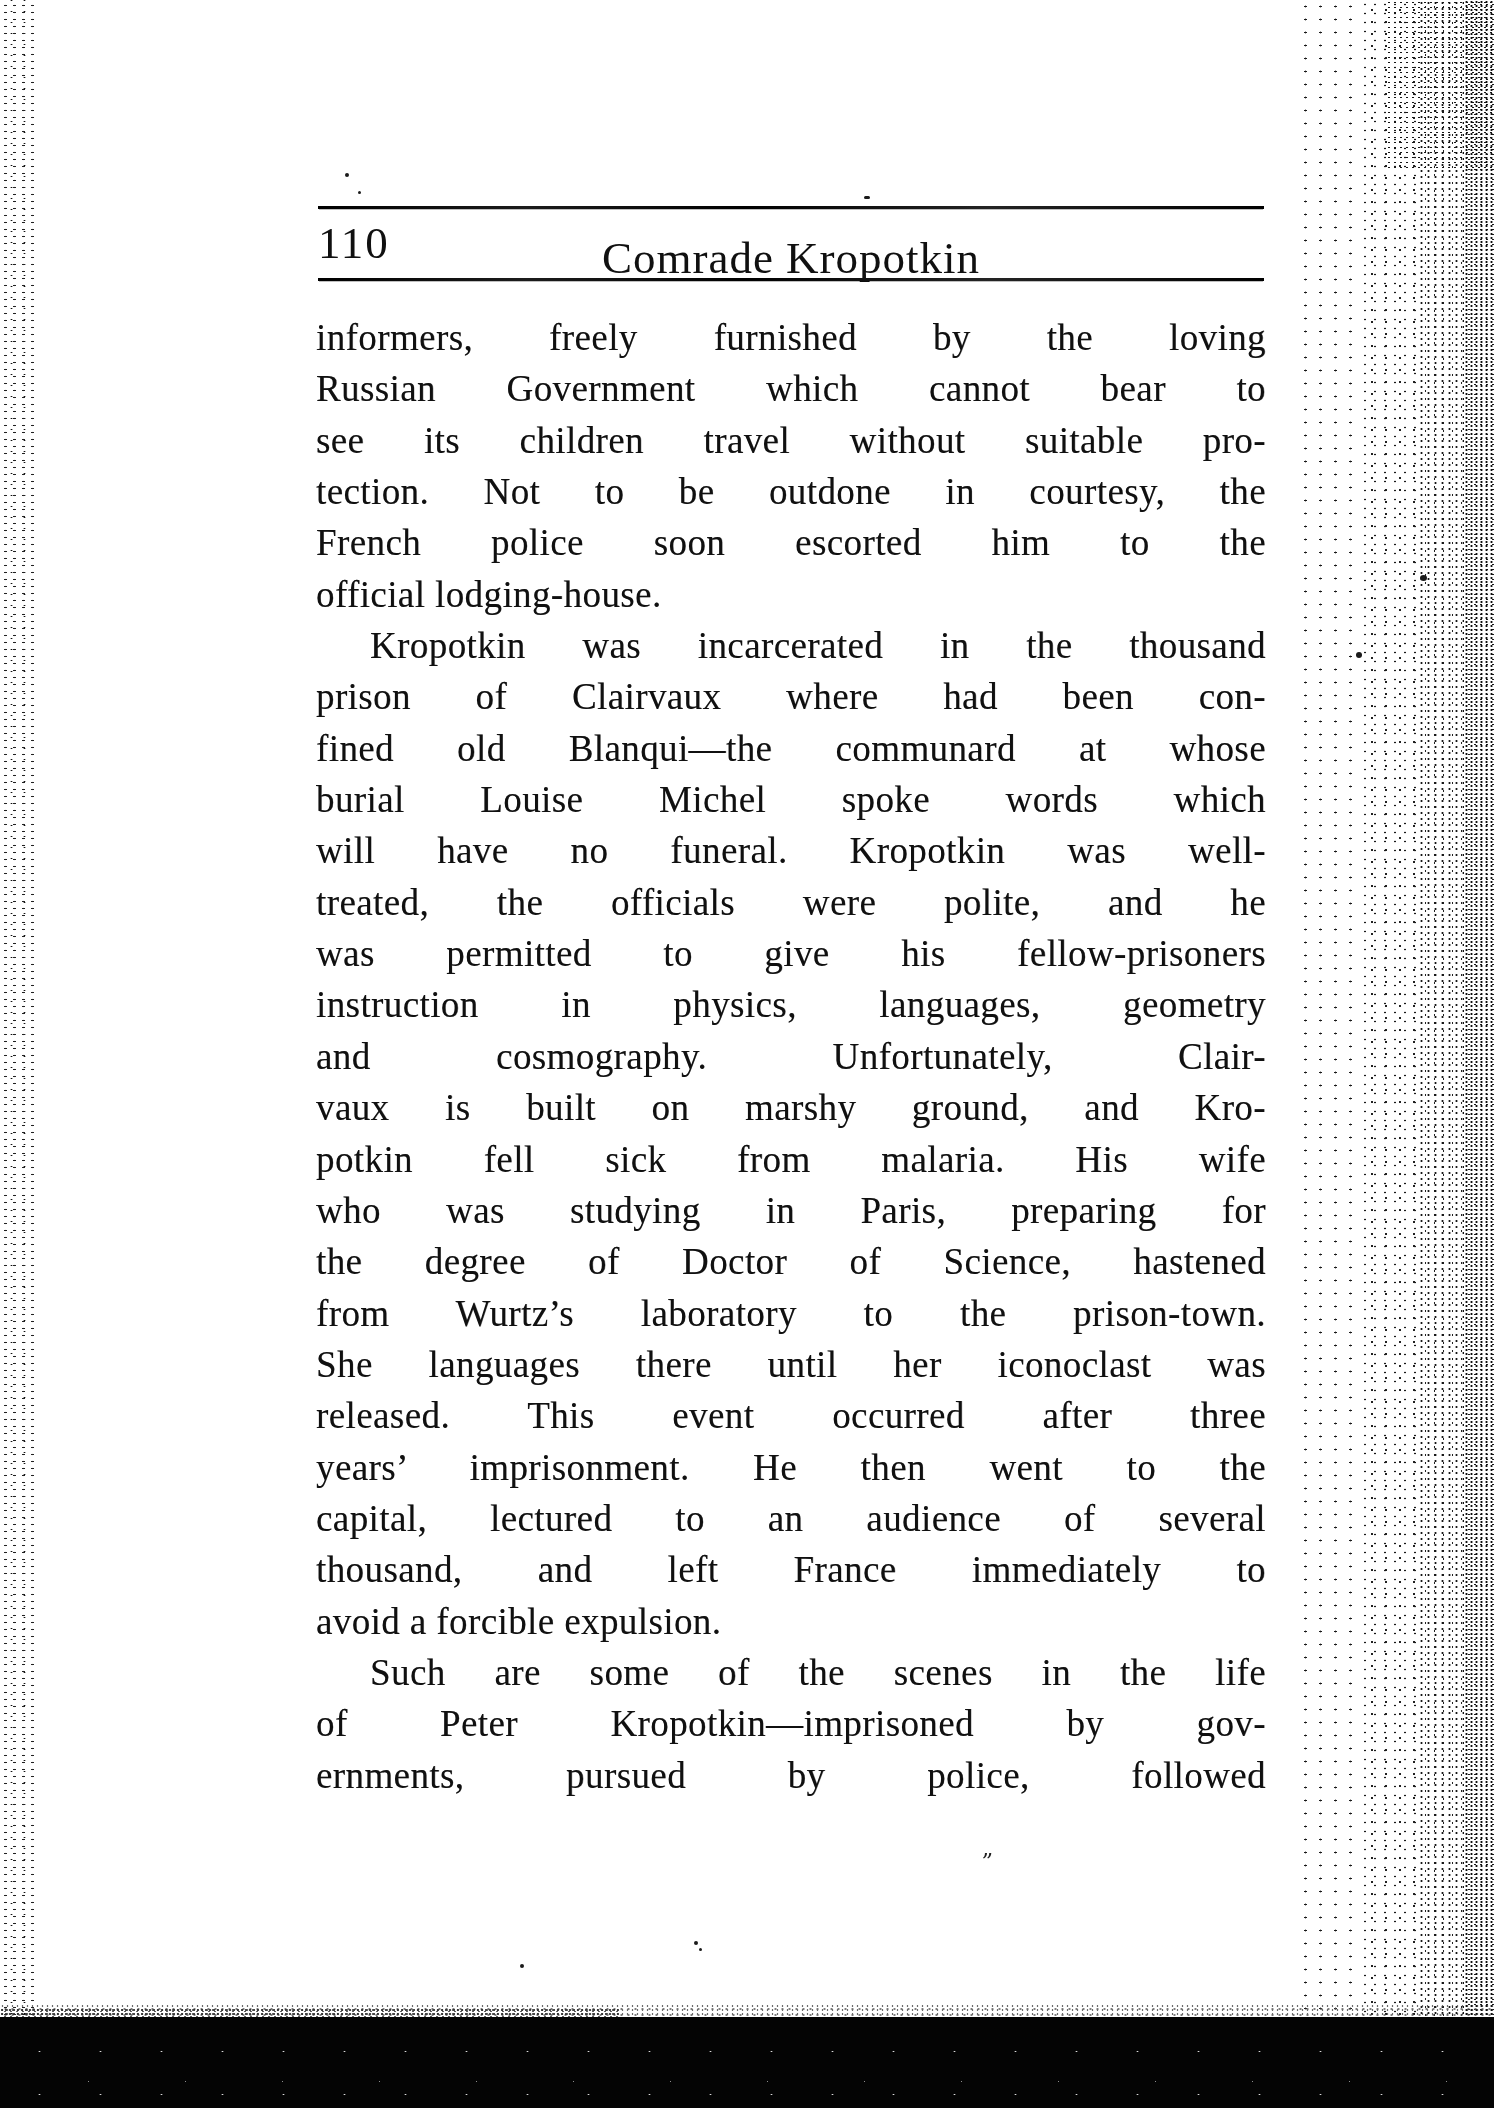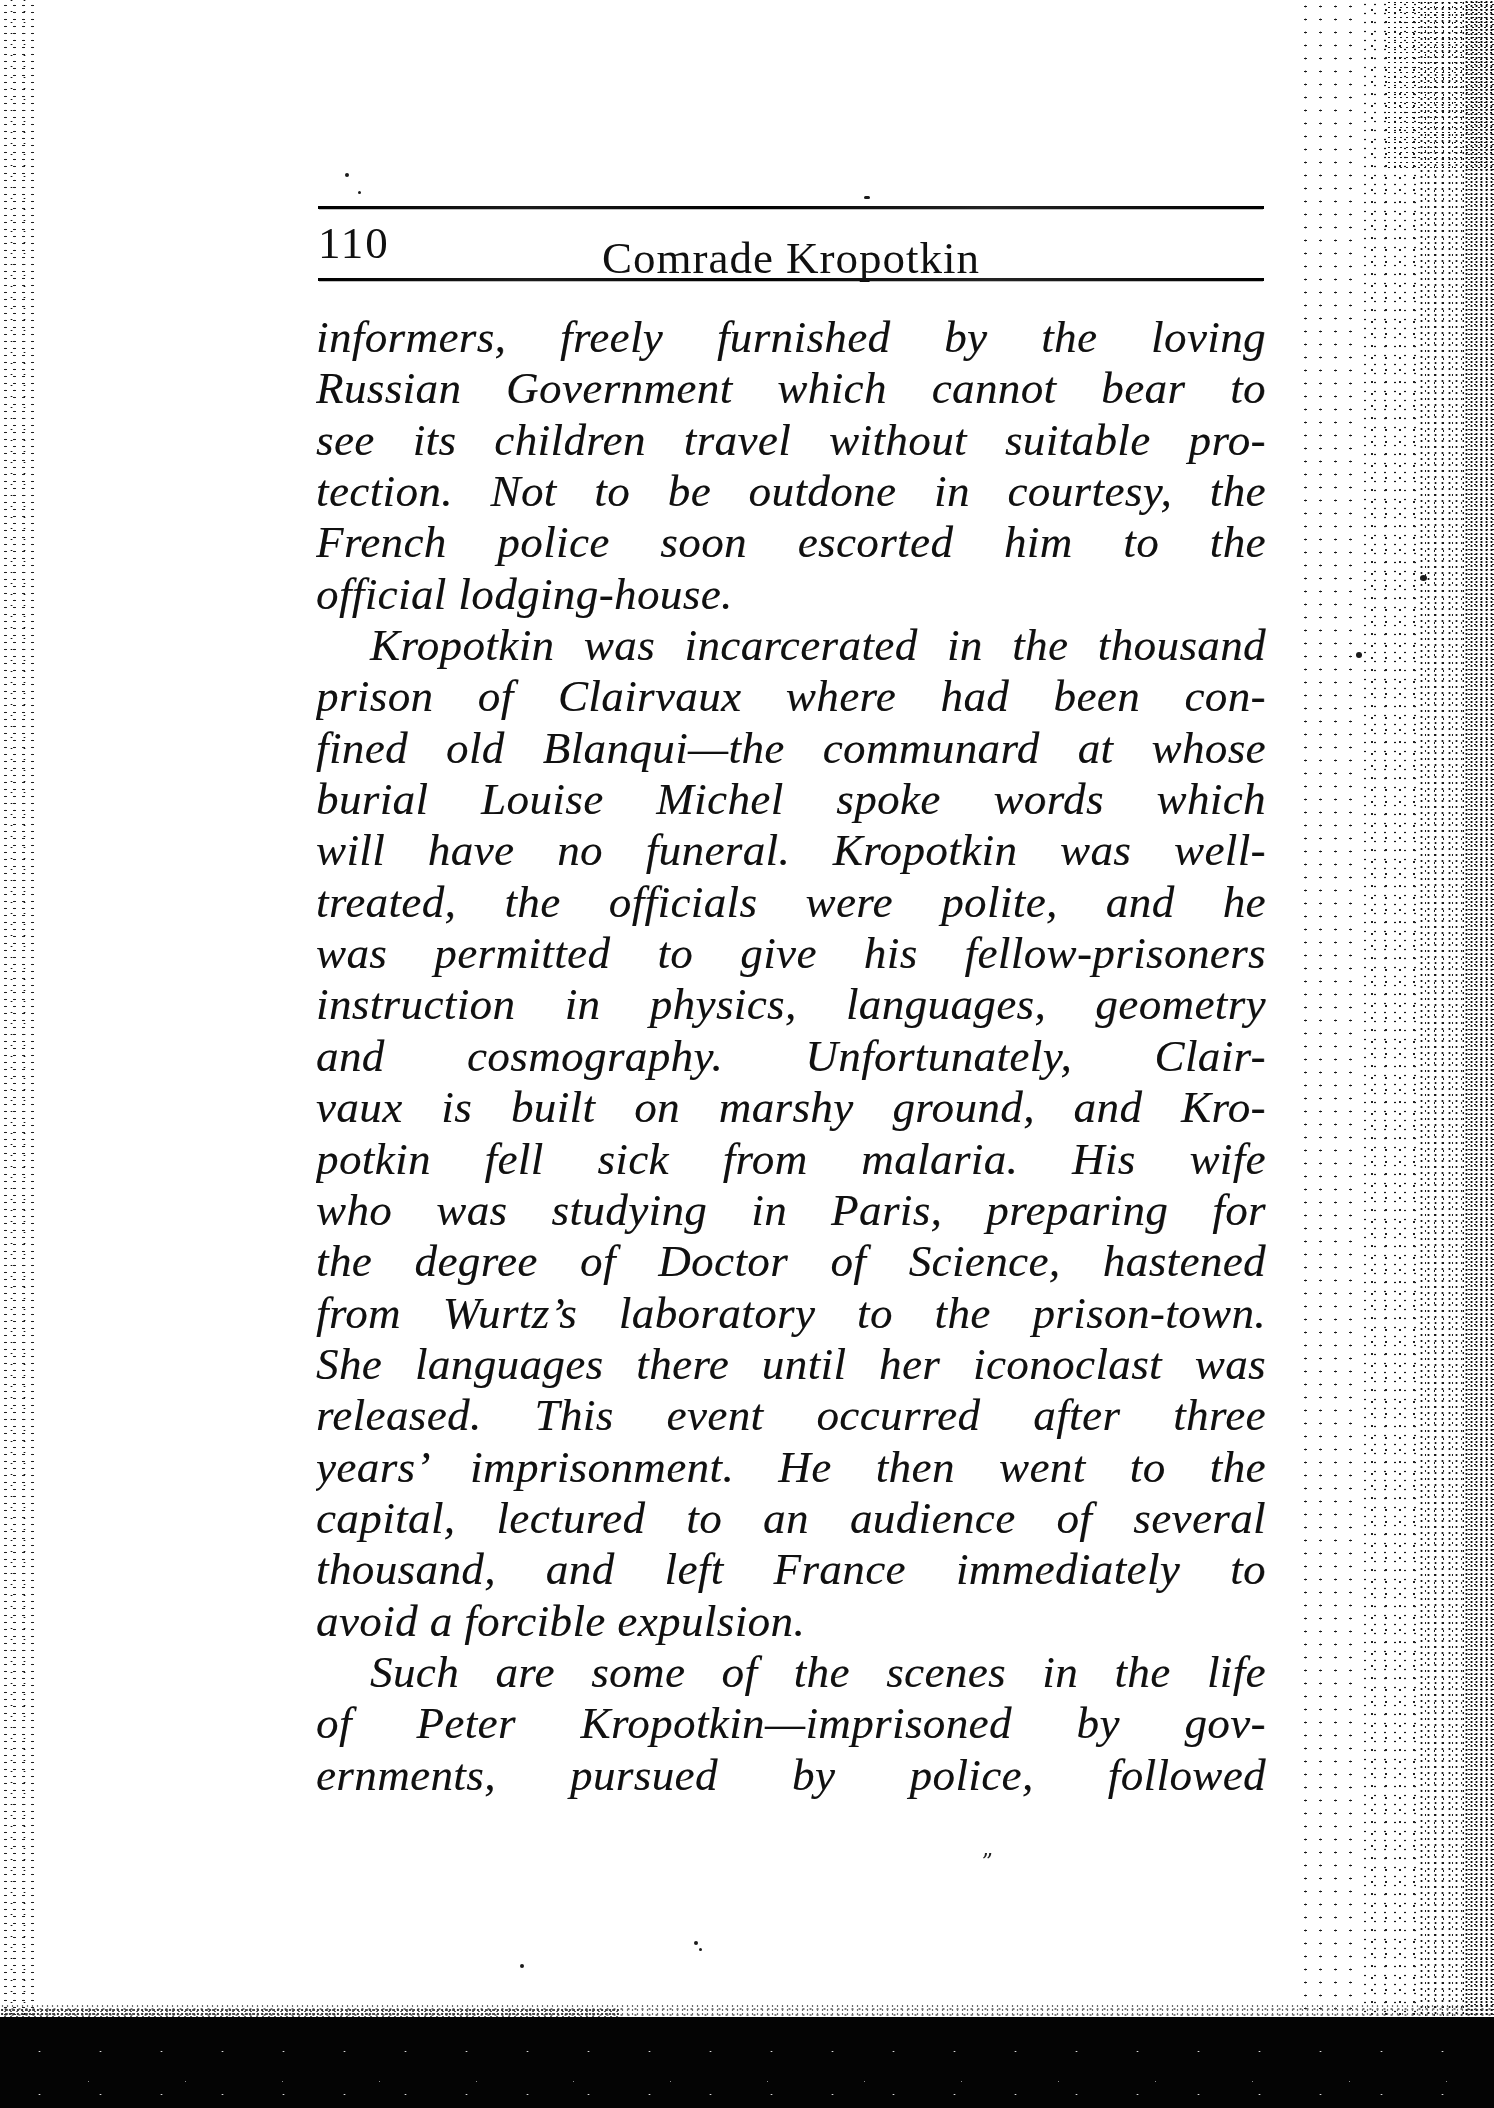--- a/index.html
+++ b/index.html
@@ -31,23 +31,22 @@
     position:absolute;left:0;top:0;
     letter-spacing:2px;
   }
   .running-title{
     position:absolute;left:0;top:0;width:100%;
     text-align:center;letter-spacing:1px;margin-top:15px;
   }
   
   .body-text{
     position:absolute;left:316px;top:312px;width:950px;
-    font-size:45px;
+    font-size:37px;
     text-shadow:0.3px 0.3px 0 rgba(0,0,0,.4);
-    font-style:italic;
   }
   .line{
     height:51.35px;line-height:51.35px;overflow:hidden;
     text-align:justify;text-align-last:left;
     letter-spacing:0.4px;
   }
   .line.spread{text-align-last:justify;}
   .line.indent{text-indent:54px;}
   
   .noise{position:absolute;top:0;height:2017px;pointer-events:none;}

